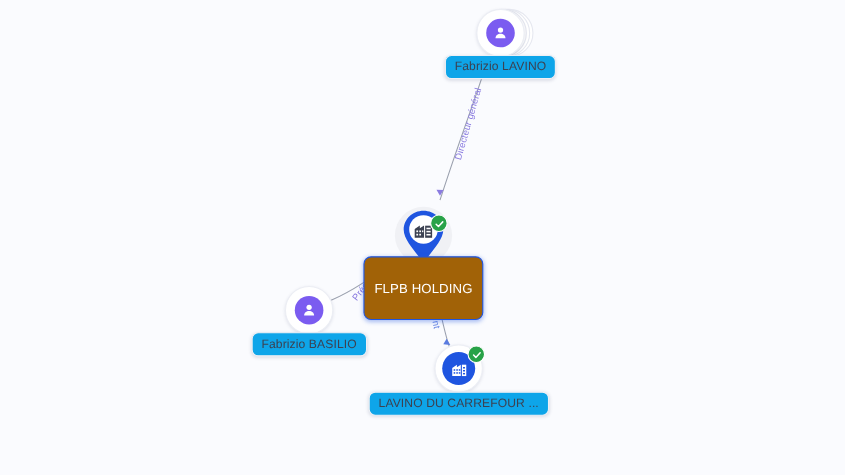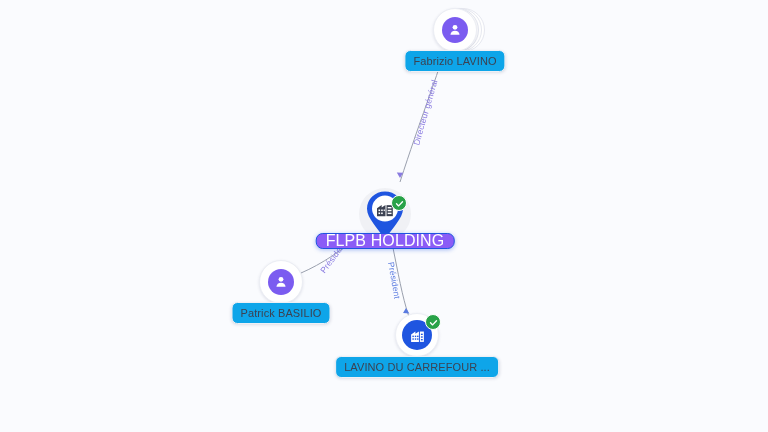--- a/index.html
+++ b/index.html
@@ -139,26 +139,26 @@
     line-height: 14px;
     padding: 3px 8px;
     border-radius: 6px;
     background: #0ea5e9;
     color: #3c4252;
     border: 1px solid #eef0f5;
     box-shadow: 0 1px 3px rgba(40,50,90,0.14);
     letter-spacing: 0.1px;
   }
   .node-label.primary {
-    background: #8b5cf6;
+    background: #a16207;
     color: #ffffff;
     border: 1px solid #1f55e0;
-    font-size: 16px;
+    font-size: 12px;
     font-weight: 400;
-    padding: 0 9px;
+    padding: 21px 9px;
     border-radius: 7px;
     box-shadow: 0 1px 4px rgba(31,85,224,0.38);
   }
 
   
   .edge-label {
     position: absolute;
     white-space: nowrap;
     font-size: 8.5px;
     letter-spacing: 0.15px;
@@ -209,21 +209,21 @@
   </div>
 
   <div class="node" style="left:281px; top:282px;">
     <div class="person-circle"></div>
     <div class="avatar-disc">
       <svg width="16" height="16" viewBox="0 0 24 24" fill="#ffffff">
         <circle cx="12" cy="8" r="3.6"></circle>
         <path d="M5.2 19.2c0-3.7 3-6.1 6.8-6.1s6.8 2.4 6.8 6.1z"></path>
       </svg>
     </div>
-    <div class="node-label" style="left:0px; top:20px;">Patrick BASILIO</div>
+    <div class="node-label" style="left:0px; top:20px;">Fabrizio BASILIO</div>
   </div>
 
   <div class="node" style="left:417px; top:335px;">
     <div class="company-circle"></div>
     <div class="company-disc">
       <svg width="17" height="17" viewBox="0 0 24 24" fill="#ffffff">
         <path d="M3 21V10.6l6-4.2v3.2l5-3.1V21z"></path>
         <rect x="15.4" y="6.4" width="5.6" height="14.6"></rect>
         <rect x="4.8" y="12.2" width="2" height="2" fill="#1f55e0"></rect>
         <rect x="8.2" y="12.2" width="2" height="2" fill="#1f55e0"></rect>

